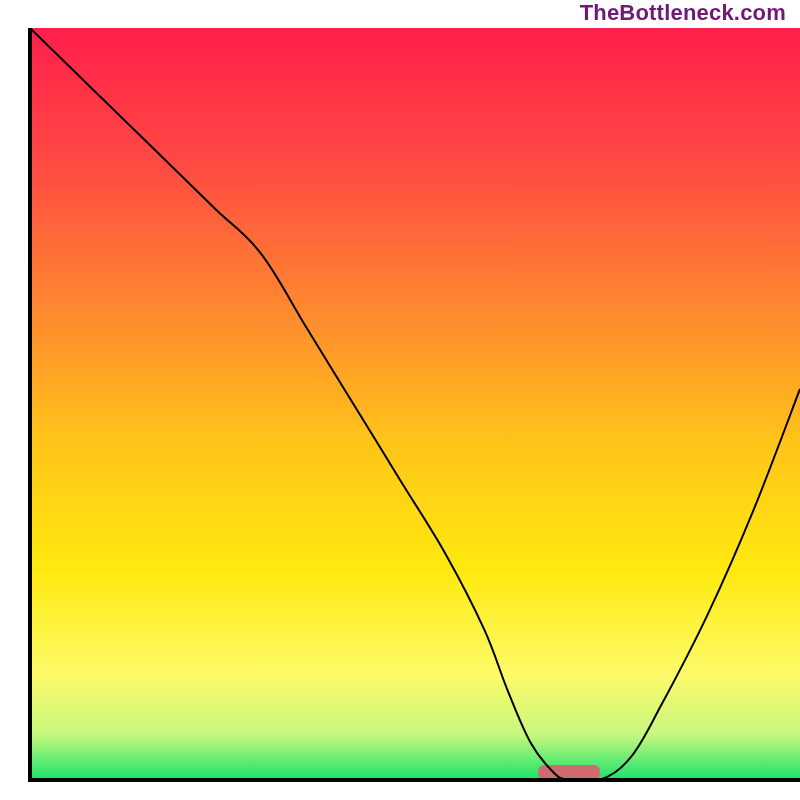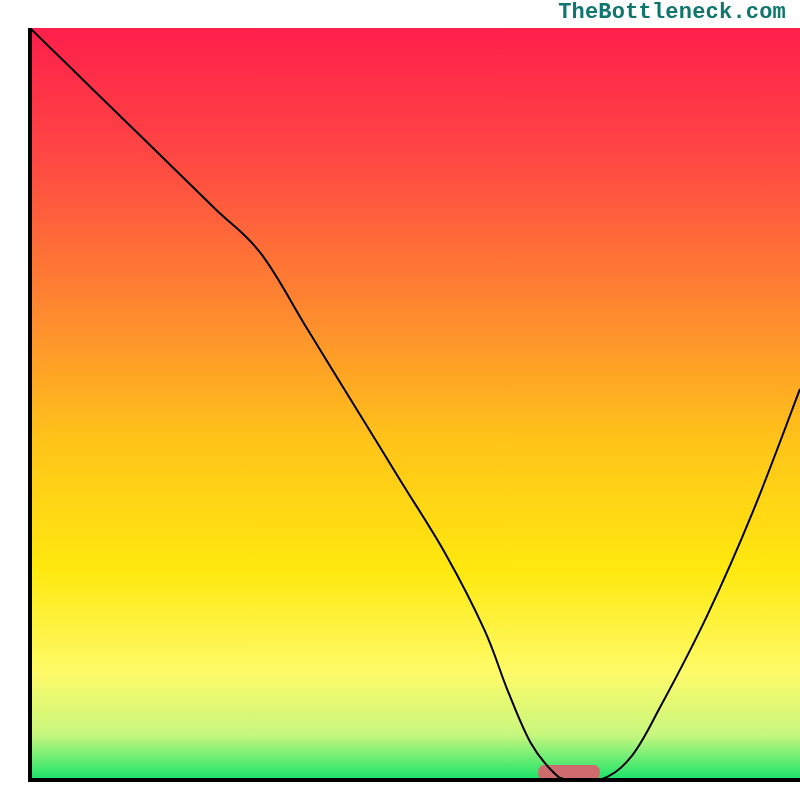--- a/index.html
+++ b/index.html
@@ -15,23 +15,22 @@
     position: relative;
     width: 800px;
     height: 800px;
   }
   .watermark {
     position: absolute;
     top: 0;
     right: 14px;
     font-size: 22px;
     font-weight: 600;
-    color: #0f766e;
+    color: #701a75;
     letter-spacing: 0.2px;
-    font-family: Liberation Mono, monospace;
   }
   svg.chart {
     position: absolute;
     left: 0;
     top: 0;
   }
 </style>
 </head>
 <body>
 

